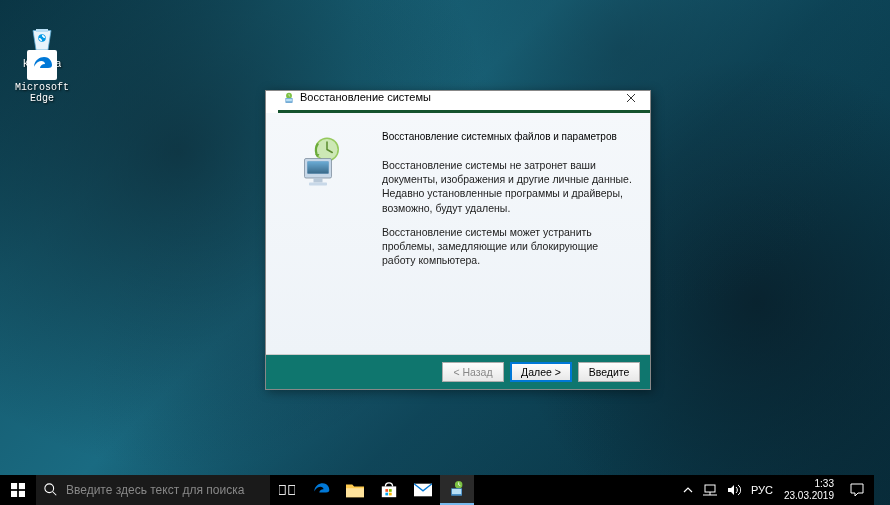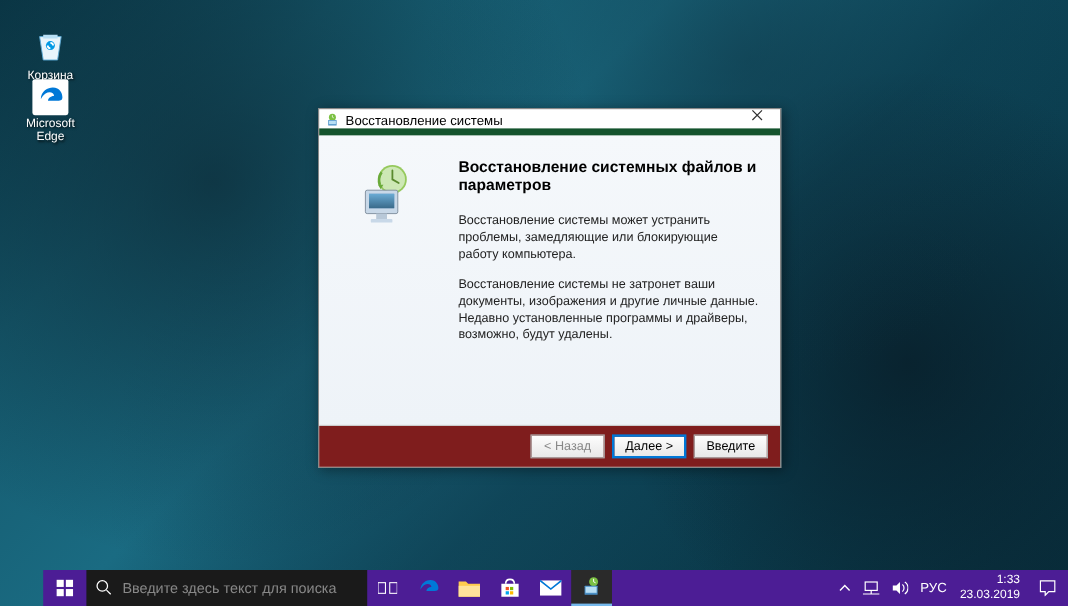--- a/index.html
+++ b/index.html
@@ -25,55 +25,56 @@
   text-shadow: 1px 1px 2px rgba(0,0,0,0.8);
 }
 .desktop-icon .ico { width: 36px; height: 36px; margin: 0 auto 2px; display:flex; align-items:center; justify-content:center; }
 .dialog {
   position: absolute; left: 265px; top: 90px;
   width: 386px; height: 300px;
   background: #fff; border: 1px solid #888;
   box-shadow: 2px 2px 10px rgba(0,0,0,0.4);
 }
 .dialog-titlebar {
-  height: 22px; display:flex; align-items:flex-end;
-  padding: 0 4px; border-bottom: 6px solid #14532d;
+  height: 22px; display:flex; align-items:flex-start;
+  padding: 0 4px; border-bottom: 3px solid #14532d;
   font-size: 11px;
+  margin-left: 12px;
 }
 .dialog-title { flex:1; padding-left: 4px; }
 .dialog-close {
   width: 30px; height: 18px; text-align:center;
   line-height:16px; font-size: 13px; cursor:pointer;
 }
 .dialog-body {
   display:flex; height: 242px;
   background: linear-gradient(180deg, #f5f8fb 0%, #eef3f8 100%);
   border-bottom: 1px solid #ccc;
 }
 .dialog-left { width: 110px; padding: 20px 10px; display:flex; justify-content:center; }
 .restore-icon { width: 60px; height: 60px; }
 .dialog-right { flex:1; padding: 18px 18px 10px 6px; font-size: 10.5px; color:#222; }
-.dialog-heading { font-size: 13px; font-weight: bold; margin-bottom: 16px; color:#000; }
+.dialog-heading { font-size: 10px; font-weight: normal; margin-bottom: 16px; color:#000; }
 .dialog-para { margin-bottom: 10px; line-height: 1.35; }
 .dialog-footer {
-  height: 34px; background:#7f1d1d;
+  height: 34px; background:#0f766e;
   display:flex; justify-content:flex-end; align-items:center;
   padding: 0 10px; gap: 6px;
 }
 .btn {
   min-width: 62px; height: 20px; font-size: 10.5px;
   background: linear-gradient(#fdfdfd,#e8e8e8);
   border: 1px solid #adadad; cursor:pointer;
   padding: 0 8px;
 }
 .btn:disabled { color:#888; cursor:default; }
 .btn.primary { border: 2px solid #0078d7; }
 .taskbar {
-  position:absolute; bottom:0; left:0; right:0; height:30px;
-  background:#4c1d95; display:flex; align-items:center;margin-left:36px;
+  position:absolute; bottom:0; left:0; right:16px; height:30px;
+  background:#000000; display:flex; align-items:center;
 }
 .start-btn {
   width: 36px; height:30px; display:flex; align-items:center; justify-content:center; cursor:pointer;
 }
 .win-logo { width:14px; height:14px; }
 .search-box {
   width: 234px; height:30px; background:#1a1a1a;
   display:flex; align-items:center; padding:0 8px; gap:8px;
   color:#888; font-size:12px; cursor:text;
 }
@@ -100,21 +101,21 @@
         <path d="M12 14 L36 14 L32 40 L16 40 Z" fill="#e8f4fb" stroke="#5aa9d6" stroke-width="1"></path>
         <path d="M16 12 L32 12 L32 16 L16 16 Z" fill="#b8dff5"></path>
         <circle cx="24" cy="24" r="5" fill="#0099e5"></circle>
         <path d="M24 20 A4 4 0 0 1 28 24 L26 24 A2 2 0 0 0 24 22 Z" fill="#fff"></path>
         <path d="M24 28 A4 4 0 0 1 20 24 L22 24 A2 2 0 0 0 24 26 Z" fill="#fff"></path>
       </svg>
     </div>
     <span>Корзина</span>
   </div>
 
-  <div class="desktop-icon" style="left:12px; top:66px;">
+  <div class="desktop-icon" style="left:12px; top:50px;font-family:Liberation Mono, monospace;">
     <div class="ico" style="background:#fff; border-radius:2px; width:30px; height:30px;">
       <svg viewBox="0 0 48 48" width="24" height="24">
         <path d="M8 28 C8 14 20 8 28 8 C40 8 44 18 44 24 C44 28 42 30 36 30 L20 30 C20 26 24 22 30 22 C30 16 22 14 16 18 C10 22 8 28 8 28 Z" fill="#0078d7"></path>
       </svg>
     </div>
     <span>Microsoft Edge</span>
   </div>
 
   <div class="dialog">
     <div class="dialog-titlebar">
@@ -147,22 +148,22 @@
                 <stop offset="0" stop-color="#6aabd4"></stop>
                 <stop offset="1" stop-color="#3a6a8a"></stop>
               </linearGradient>
             </defs>
           <rect x="30" y="60" width="12" height="6" fill="#b8c8d8"></rect>
           <rect x="24" y="66" width="24" height="4" fill="#c8d8e8" rx="1"></rect>
         </svg>
       </div>
       <div class="dialog-right">
         <div class="dialog-heading">Восстановление системных файлов и параметров</div>
+        <div class="dialog-para">Восстановление системы не затронет ваши документы, изображения и другие личные данные. Недавно установленные программы и драйверы, возможно, будут удалены.</div>
         <div class="dialog-para">Восстановление системы может устранить проблемы, замедляющие или блокирующие работу компьютера.</div>
-        <div class="dialog-para">Восстановление системы не затронет ваши документы, изображения и другие личные данные. Недавно установленные программы и драйверы, возможно, будут удалены.</div>
       </div>
     </div>
     <div class="dialog-footer">
       <button class="btn" disabled="">&lt; Назад</button>
       <button class="btn primary">Далее &gt;</button>
       <button class="btn">Введите</button>
     </div>
   </div>
 </div>
 

